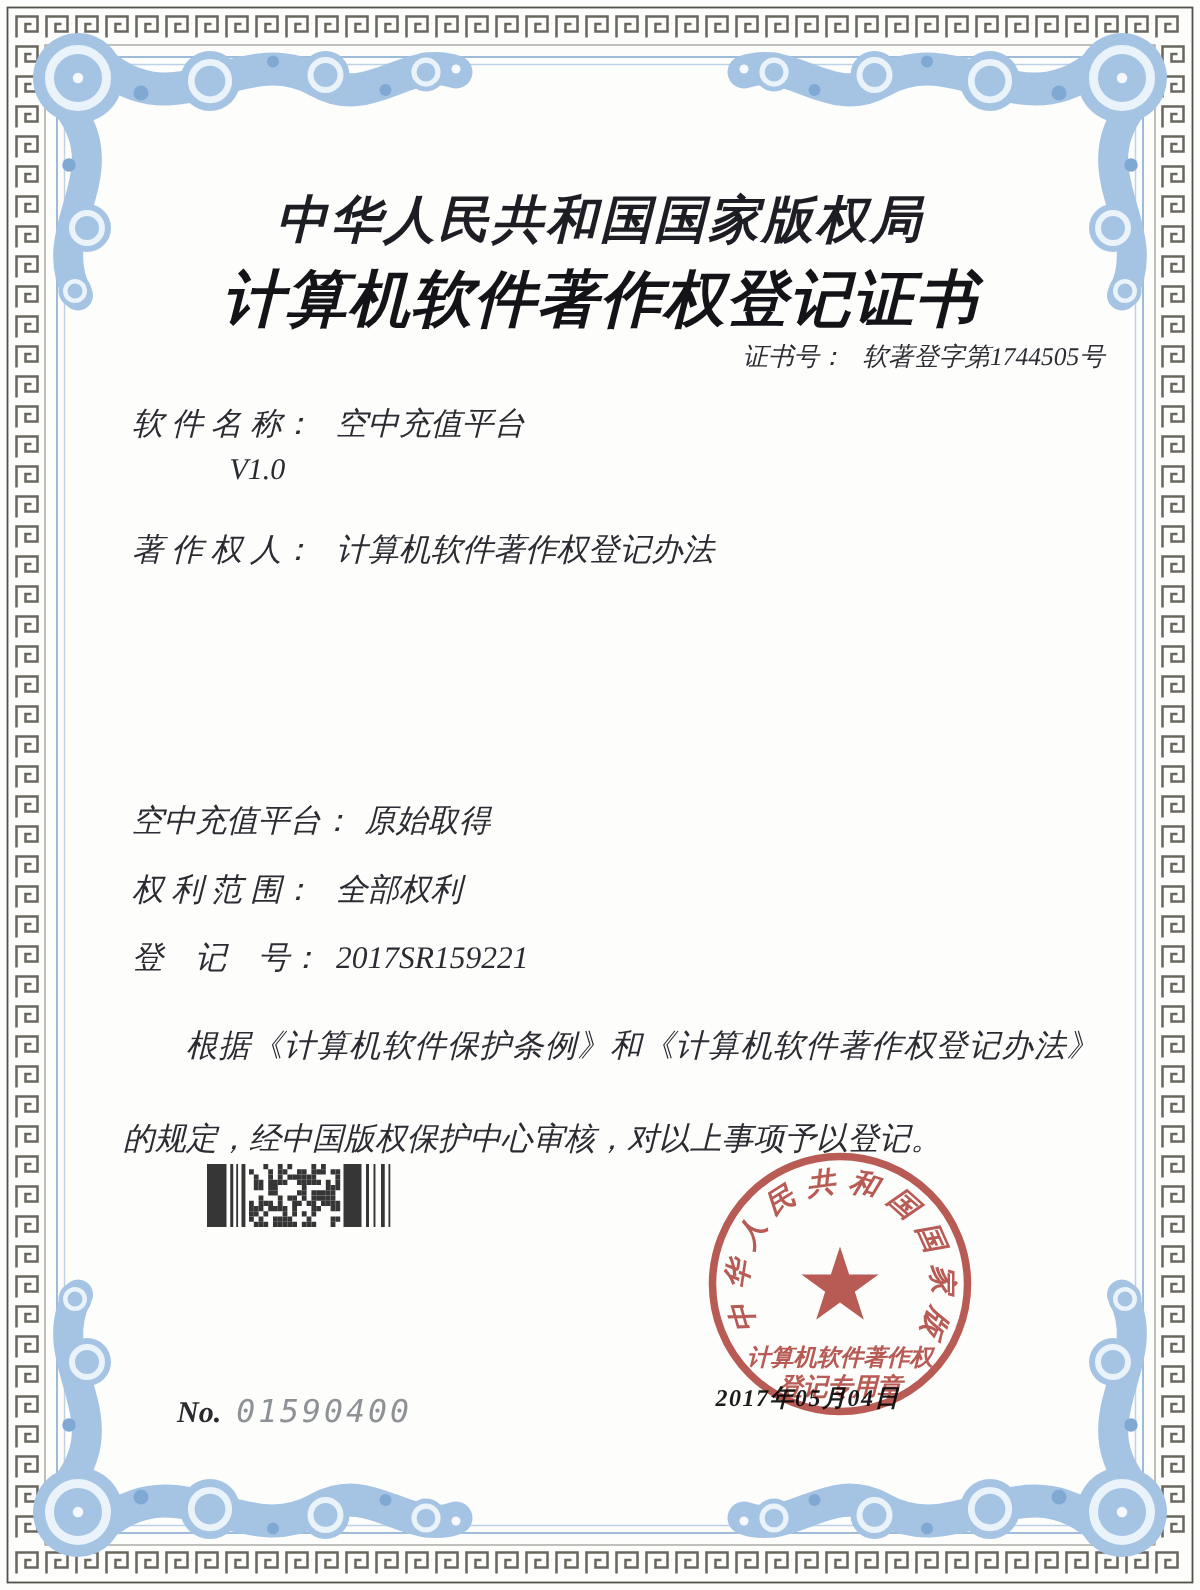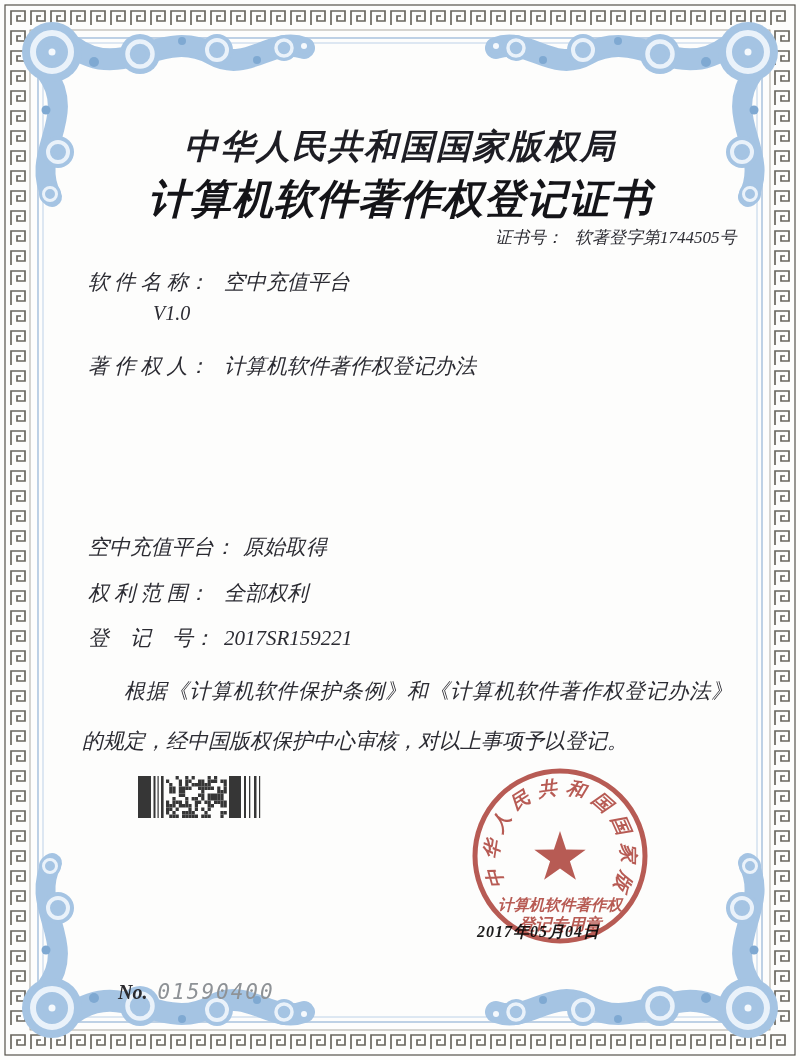--- a/index.html
+++ b/index.html
@@ -31,25 +31,25 @@
   .cert-no .cv{margin-left:12px;}
   .row{
     position:absolute;left:88px;
     font-size:21px;color:#2b2b32;white-space:nowrap;
   }
   .row .lbl{display:inline-block;min-width:128px;}
   .row .val{margin-left:8px;margin-top:28px;}
   .row .val2{display:block;margin-left:65px;margin-top:6px;font-size:20px;}
   .statement{
     position:absolute;left:82px;top:666px;width:650px;
-    font-size:21px;line-height:50px;text-indent:2em;
+    font-size:21px;line-height:62px;text-indent:2em;
     color:#2b2b32;text-align:justify;
   }
   .serial{
-    position:absolute;left:118px;top:980px;
+    position:absolute;left:118px;top:929px;
     font-size:20px;font-weight:bold;color:#2a2a2e;white-space:nowrap;text-align:center;
   }
   .serial .num{
     font-family:"DejaVu Sans Mono",monospace;
     font-weight:normal;color:#8e9296;font-size:21px;
     letter-spacing:2px;margin-left:10px;
   }
   .issue-date{
     position:absolute;left:477px;top:922px;
     font-size:16px;font-weight:bold;color:#1c1c1c;

